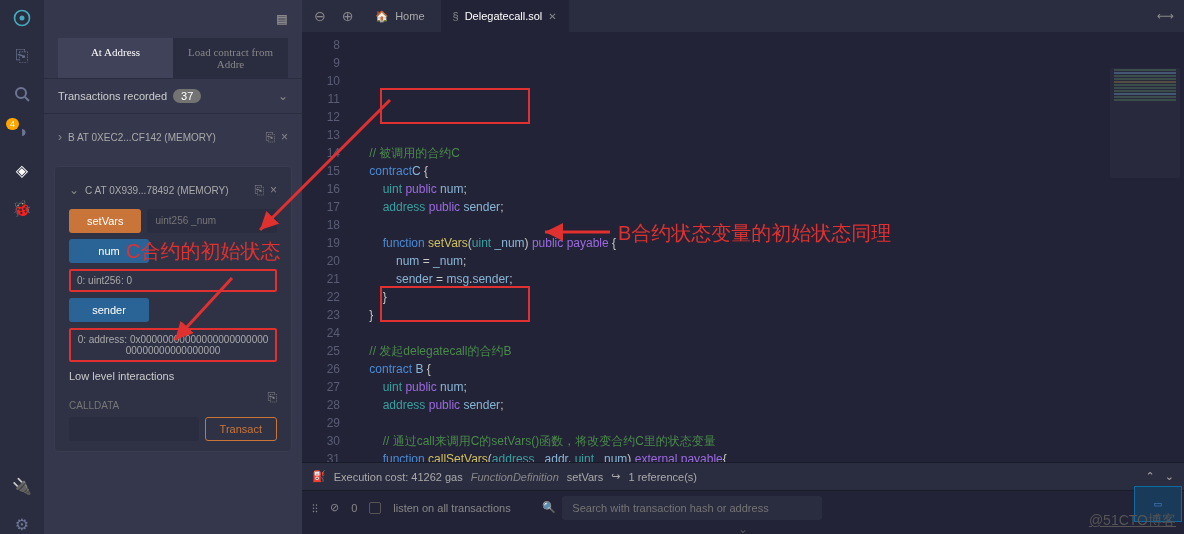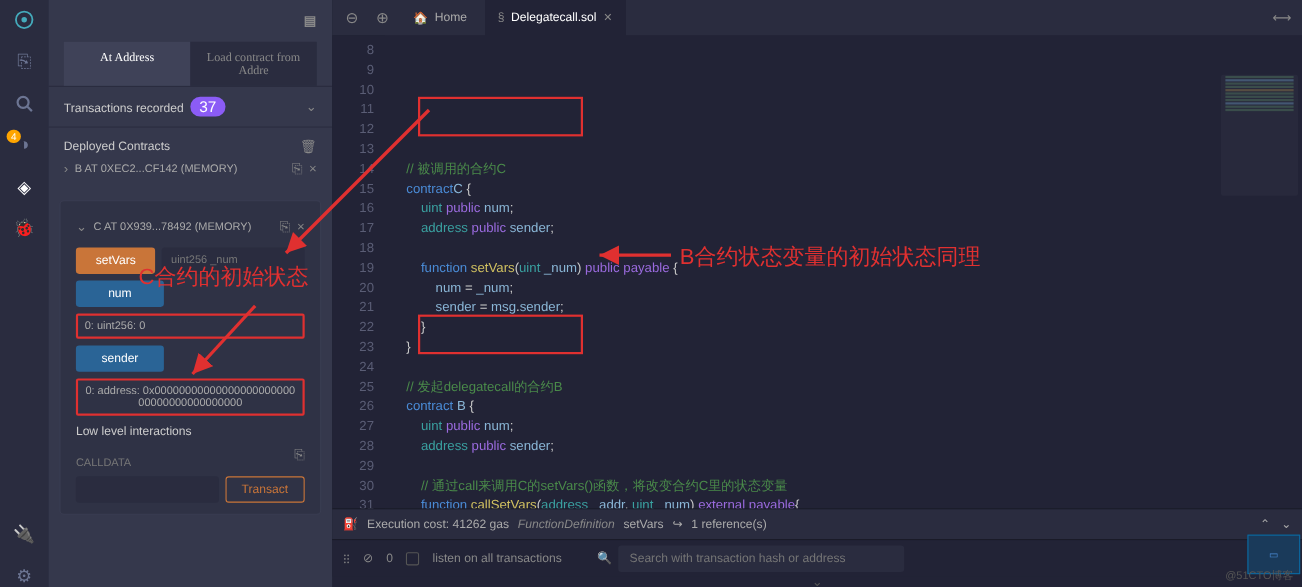--- a/index.html
+++ b/index.html
@@ -10,21 +10,21 @@
 .icon-rail .ri.active { color:#fff; }
 .badge-4 { position:absolute; top:-4px; left:-6px; background:#ffa500; color:#fff; border-radius:8px; font-size:9px; padding:0 4px; line-height:12px; }
 
 .deploy-panel { position:absolute; left:44px; top:0; width:258px; height:534px; background:#35384c; overflow-y:auto; }
 .dp-head { display:flex; align-items:center; gap:8px; padding:12px 14px; color:#fff; font-size:12px; font-weight:600; letter-spacing:.5px; }
 .dp-tabs { display:flex; margin:0 14px; }
 .dp-tab { flex:1; text-align:center; padding:8px 4px; font-size:11px; background:#2a2c3f; color:#888; cursor:pointer;font-family:Liberation Serif, serif; }
 .dp-tab.active { background:#3f4258; color:#fff; }
 .section { padding:10px 14px; border-top:1px solid #2a2c3f; }
 .sec-row { display:flex; align-items:center; justify-content:space-between; color:#ccc; font-size:11px; }
-.pill { background:#8b5cf6; color:#fff; border-radius:10px; padding:1px 8px; font-size:14px; margin-left:6px; }
+.pill { background:#737373; color:#fff; border-radius:10px; padding:1px 8px; font-size:11px; margin-left:6px; }
 .trash, .cpy, .chev { color:#888; cursor:pointer; font-size:12px; }
 .contract-row { display:flex; align-items:center; gap:6px; font-size:10px; color:#aaa; padding:6px 0; }
 .btn-orange { background:#c97539; color:#fff; border:none; padding:6px 18px; font-size:11px; border-radius:3px; cursor:pointer; }
 .btn-blue { background:#2a6496; color:#fff; border:none; padding:6px 18px; font-size:11px; border-radius:3px; cursor:pointer; }
 .btn-row { display:flex; gap:6px; margin:6px 0; }
 .input-stub { flex:1; background:#2a2c3f; color:#777; font-size:10px; padding:6px 8px; border-radius:3px; }
 .redbox { border:2px solid #e03030; padding:4px 6px; margin:4px 0; font-size:10px; color:#aaa; border-radius:2px; }
 .lowlvl { color:#ccc; font-size:11px; margin-top:8px; }
 .calldata { color:#777; font-size:10px; margin-top:18px; }
 .btn-outline { border:1px solid #c97539; color:#c97539; background:transparent; padding:5px 14px; font-size:11px; border-radius:3px; cursor:pointer; }
@@ -60,21 +60,21 @@
 .execbar { height:28px; background:#2a2c3f; display:flex; align-items:center; padding:0 10px; gap:8px; font-size:11px; color:#aaa; border-top:1px solid #1a1b28; }
 .execbar .fi { font-style:italic; color:#888; }
 .eb-right { margin-left:auto; display:flex; gap:10px; align-items:center; }
 
 .termbar { height:34px; background:#222336; display:flex; align-items:center; padding:0 10px; gap:12px; font-size:11px; color:#888; border-top:1px solid #1a1b28; }
 .ck { width:12px; height:12px; border:1px solid #555; border-radius:2px; }
 .search-wrap { display:flex; align-items:center; gap:6px; margin-left:20px; flex:1; }
 .search-in { flex:0 0 260px; background:#2a2c3f; border:none; color:#888; padding:6px 10px; border-radius:3px; font-size:11px; }
 .drag-handle { height:10px; display:flex; align-items:center; justify-content:center; color:#555; cursor:pointer; }
 
-.watermark { position:absolute; right:8px; bottom:4px; color:#555; font-size:10px; z-index:30; }
+.watermark { position:absolute; right:8px; bottom:4px; color:#555; font-size:14px; z-index:30;text-decoration:underline; }
 .thumb { position:absolute; right:2px; bottom:12px; width:48px; height:36px; background:#1a3a5a; border:1px solid #0b6aa2; z-index:30; display:flex; align-items:center; justify-content:center; color:#4a8bd6; font-size:9px; }
 
 svg.arrow-svg { position:absolute; overflow:visible; pointer-events:none; z-index:19; }
 </style>
 </head>
 <body>
 
 <div class="icon-rail">
   <div class="ri">
       <svg width="24" height="24" viewBox="0 0 24 24">
@@ -107,24 +107,20 @@
   </div>
 
   <div class="section">
     <div class="sec-row">
       <span><span>Transactions recorded</span><span class="pill">37</span></span>
       <span class="chev">⌄</span>
     </div>
   </div>
 
   <div class="section">
-    <div class="sec-row">
-      <span>Deployed Contracts</span>
-      <span class="trash">🗑</span>
-    </div>
     <div class="contract-row">
       <span class="chev">›</span>
       <span style="flex:1">B AT 0XEC2...CF142 (MEMORY)</span>
       <span class="cpy">⎘</span>
       <span class="cpy">×</span>
     </div>
   </div>
 
   <div class="section" style="background:#2f3245;border:1px solid #3a3d52;margin:6px 10px;border-radius:4px;">
     <div class="contract-row">

